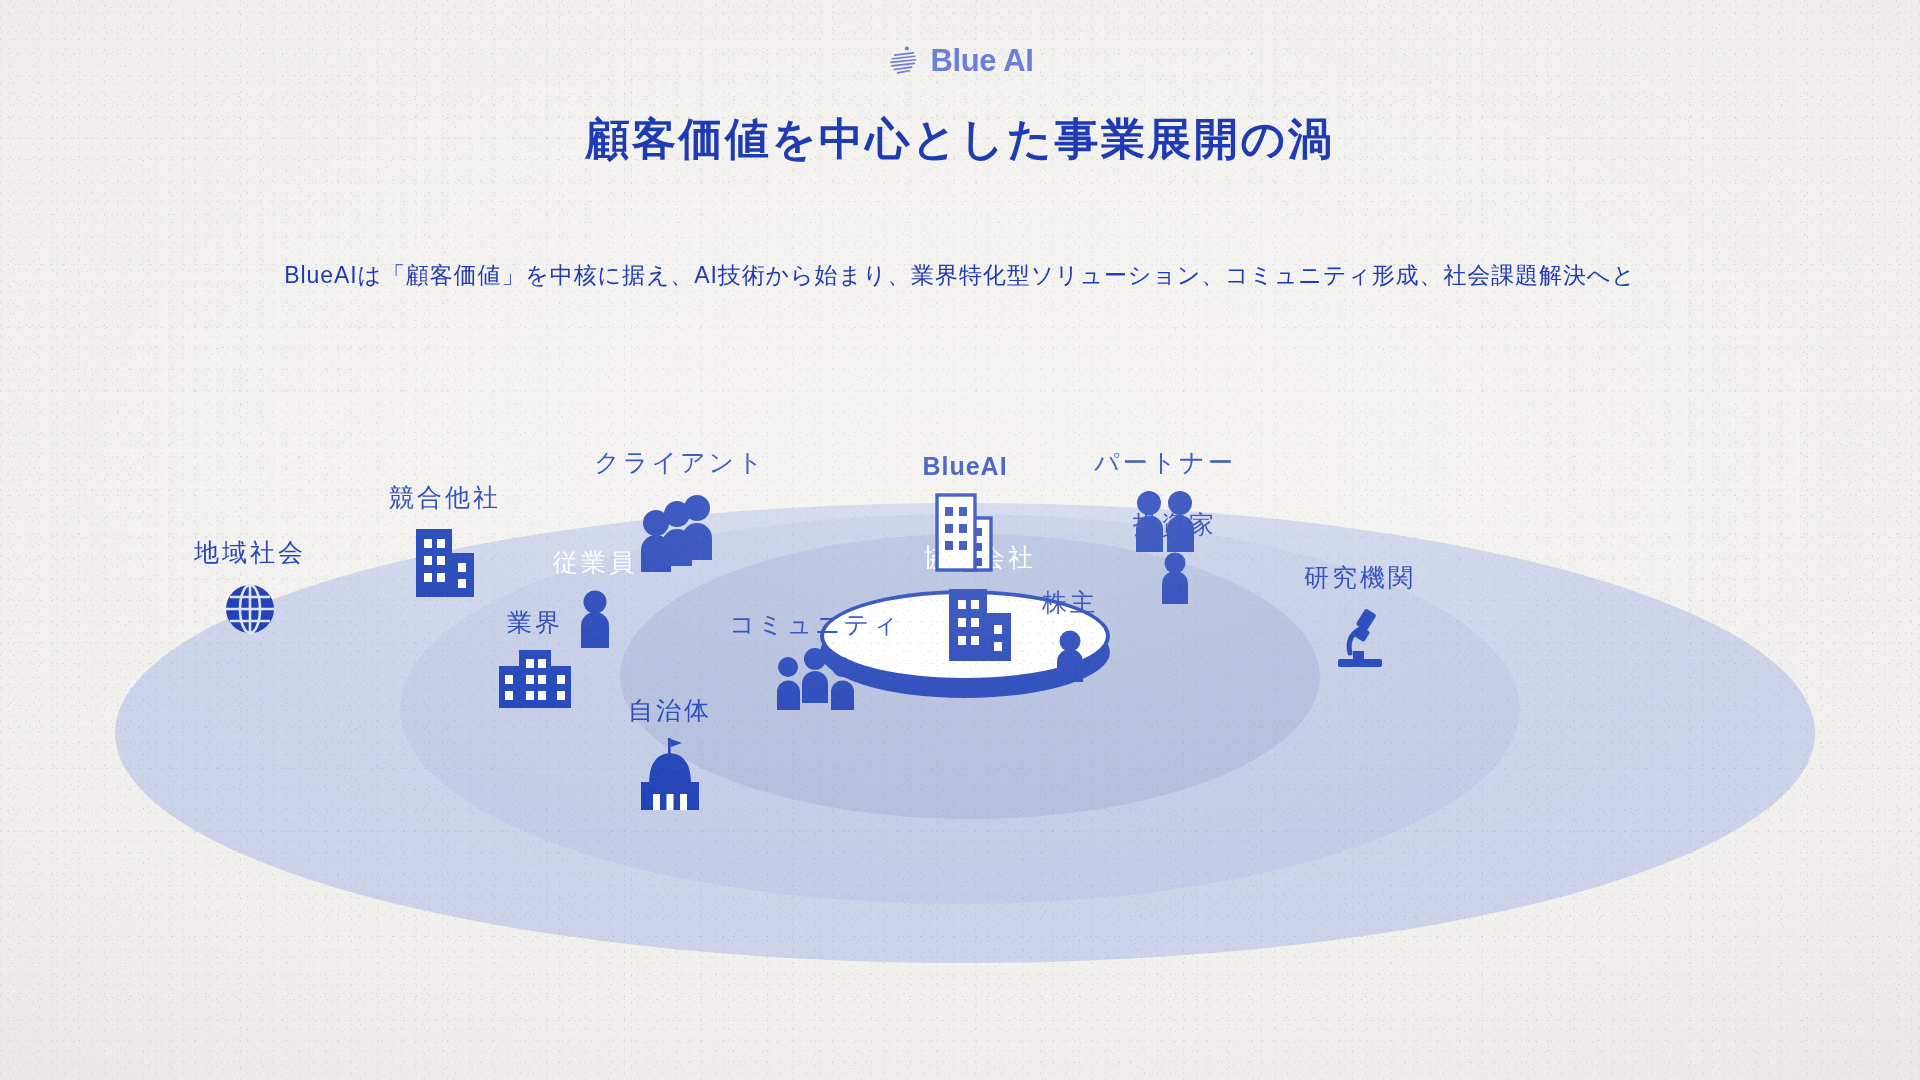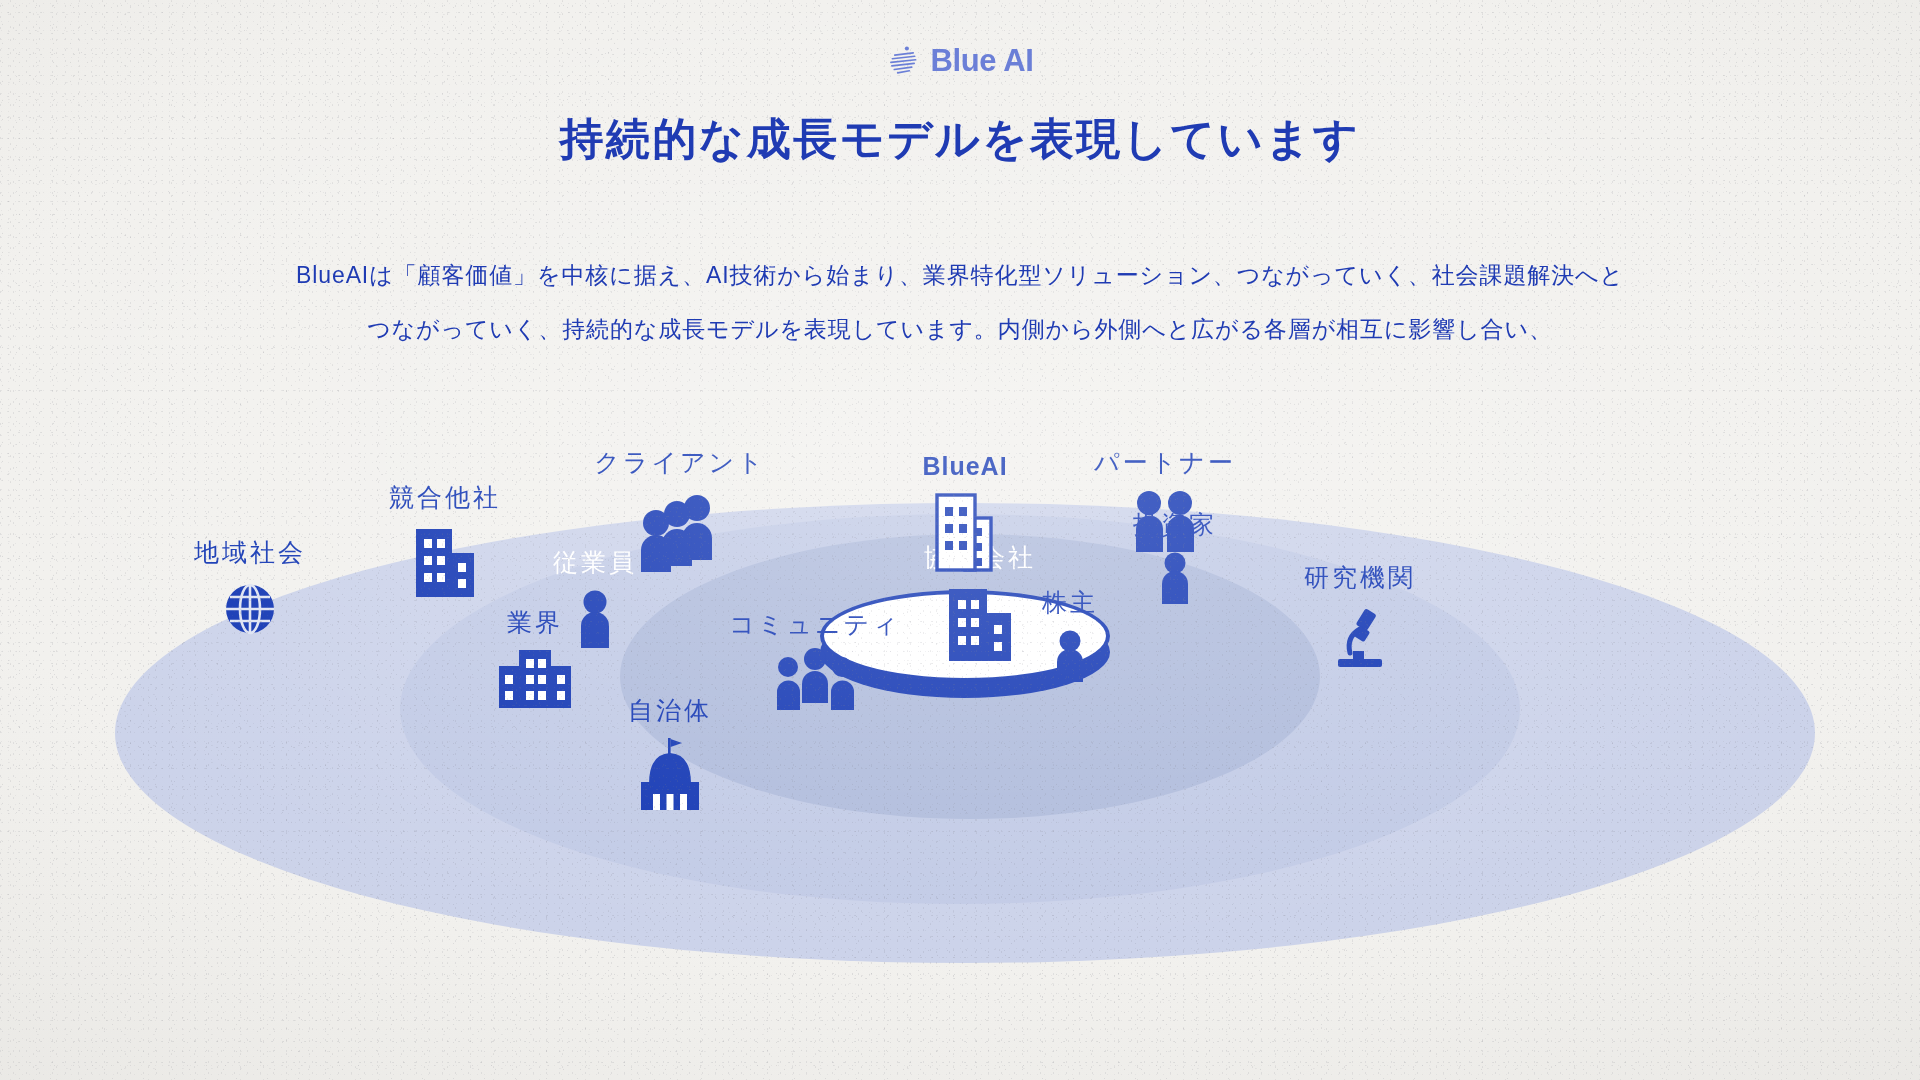--- a/index.html
+++ b/index.html
@@ -100,25 +100,24 @@
     <path d="M8 11.5 L27 9.2" stroke="#6b7fd7" stroke-width="1.7" fill="none" stroke-linecap="round"></path>
     <path d="M5.5 15.2 L28.5 12.6" stroke="#6b7fd7" stroke-width="1.7" fill="none" stroke-linecap="round"></path>
     <path d="M4 18.9 L29.5 16.2" stroke="#6b7fd7" stroke-width="1.7" fill="none" stroke-linecap="round"></path>
     <path d="M5 22.6 L28 20" stroke="#6b7fd7" stroke-width="1.7" fill="none" stroke-linecap="round"></path>
     <path d="M7.5 26.3 L25.5 23.8" stroke="#6b7fd7" stroke-width="1.7" fill="none" stroke-linecap="round"></path>
     <path d="M11 29.8 L23 27.6" stroke="#6b7fd7" stroke-width="1.7" fill="none" stroke-linecap="round"></path>
   </svg>
   <div class="logo-text">Blue AI</div>
 </div>
 
-<div class="title">持続的な成長モデルを表現しています</div>
+<div class="title">顧客価値を中心とした事業展開の渦</div>
 
 <div class="desc">
-  <span>BlueAIは「顧客価値」を中核に据え、AI技術から始まり、業界特化型ソリューション、つながっていく、社会課題解決へと</span>
-  <span>つながっていく、持続的な成長モデルを表現しています。内側から外側へと広がる各層が相互に影響し合い、</span>
+  <span>BlueAIは「顧客価値」を中核に据え、AI技術から始まり、業界特化型ソリューション、コミュニティ形成、社会課題解決へと</span>
 </div>
 
 <div id="diagram">
 
   <div class="ring ring-outer"></div>
   <div class="ring ring-mid"></div>
   <div class="ring ring-in"></div>
 
   <div class="disc-shadow"></div>
   <div class="disc"></div>

